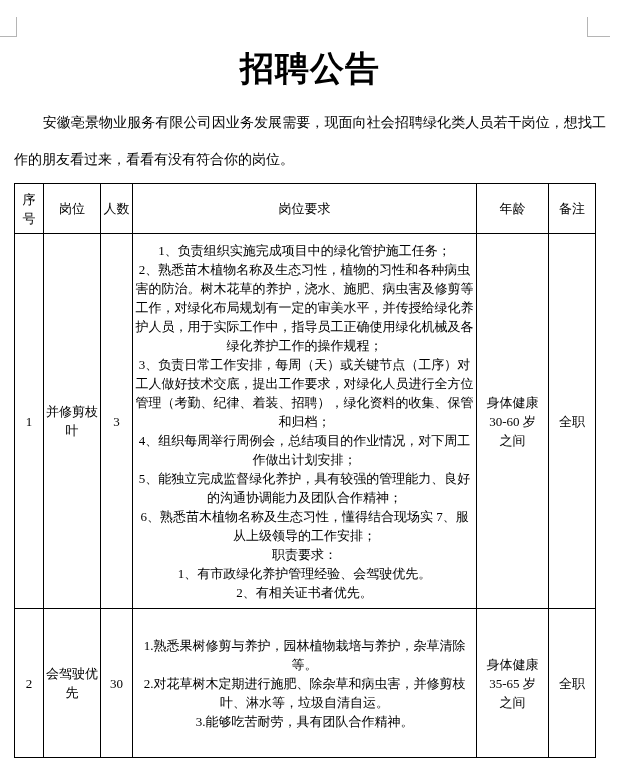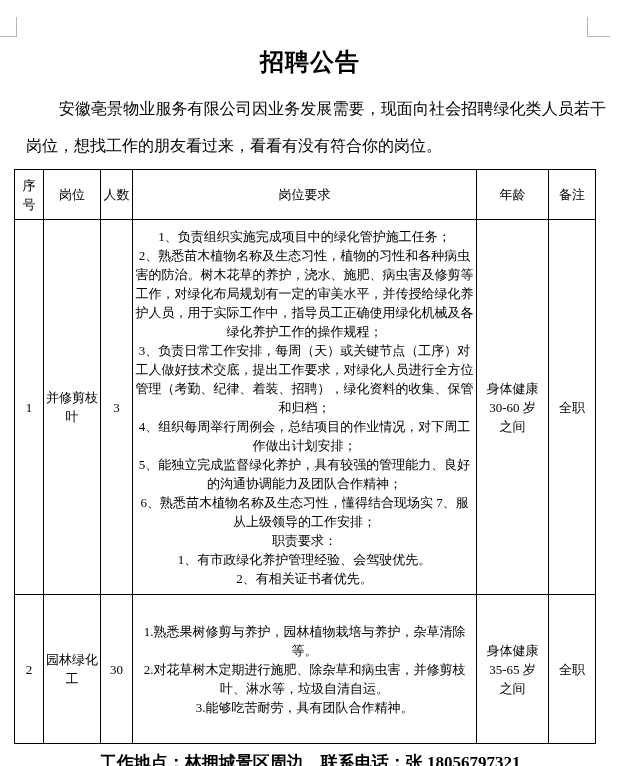--- a/index.html
+++ b/index.html
@@ -21,27 +21,27 @@
   }
   .corner-mark-right {
     position: absolute; left: 587px; top: 17px;
     width: 23px; height: 20px;
     border-left: 1px solid #b5b5b5;
     border-bottom: 1px solid #b5b5b5;
   }
   .doc-title {
     margin-top: 46px;
     text-align: center;
-    font-size: 24px;
+    font-size: 34px;
     font-weight: bold;
     letter-spacing: 1px;
   }
   .intro {
-    margin: 12px 14px 0 26px;
-    font-size: 16px;
+    margin: 12px 14px 0 14px;
+    font-size: 14px;
     line-height: 37px;
     text-indent: 2.05em;
     text-align: justify;
   }
   table.jobs {
     margin: 5px 0 0 14px;
     width: 581px;
     border-collapse: collapse;
     table-layout: fixed;
   }
@@ -114,21 +114,21 @@
 职责要求：
 1、有市政绿化养护管理经验、会驾驶优先。
 2、有相关证书者优先。</td>
       <td class="age-cell">身体健康
 30-60 岁
 之间</td>
       <td>全职</td>
     </tr>
     <tr class="row-2">
       <td>2</td>
-      <td>园林绿化工</td>
+      <td>会驾驶优先</td>
       <td>30</td>
       <td class="req-cell">1.熟悉果树修剪与养护，园林植物栽培与养护，杂草清除等。
 2.对花草树木定期进行施肥、除杂草和病虫害，并修剪枝叶、淋水等，垃圾自清自运。
 3.能够吃苦耐劳，具有团队合作精神。</td>
       <td class="age-cell">身体健康
 35-65 岁
 之间</td>
       <td>全职</td>
     </tr>
   </tbody>

